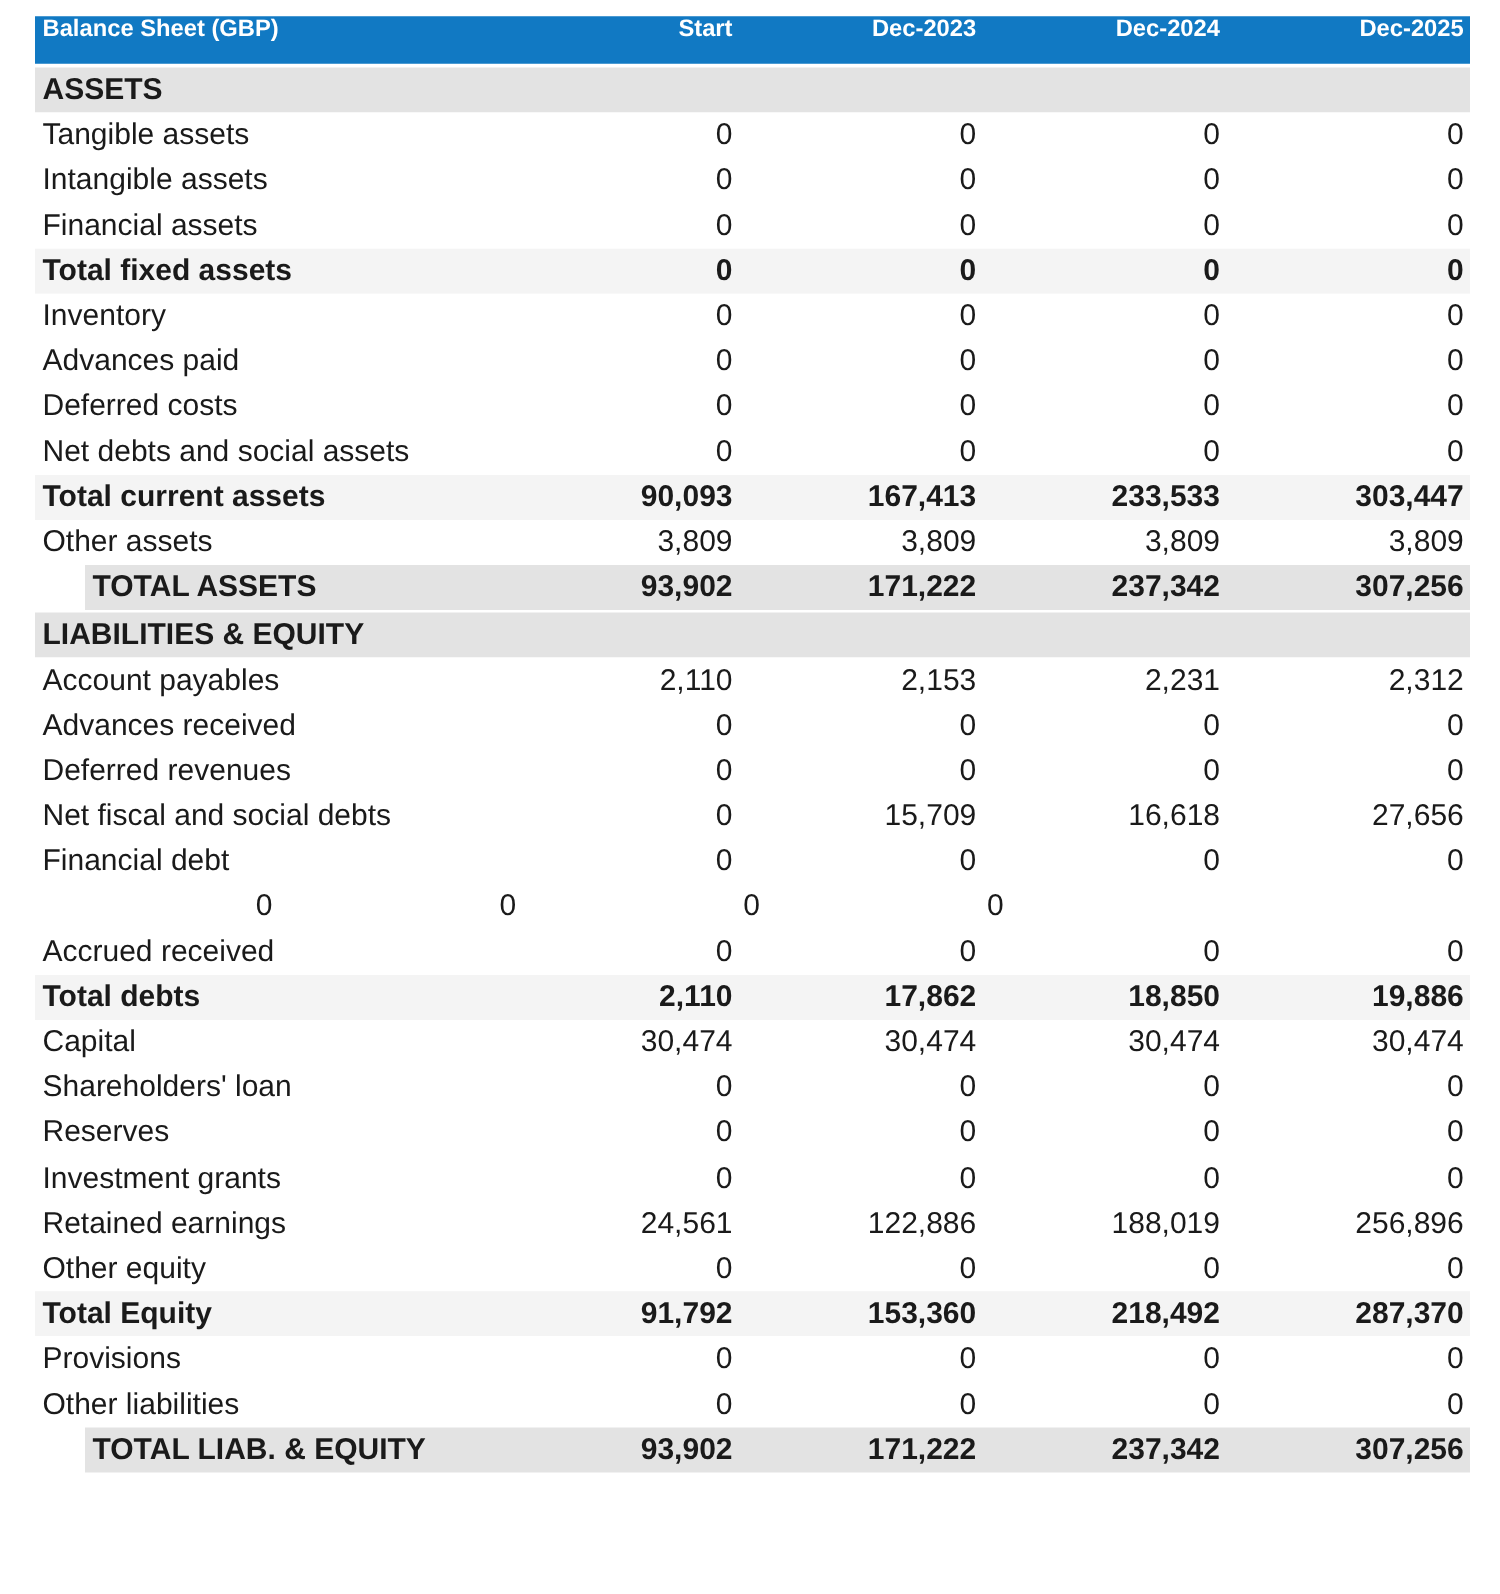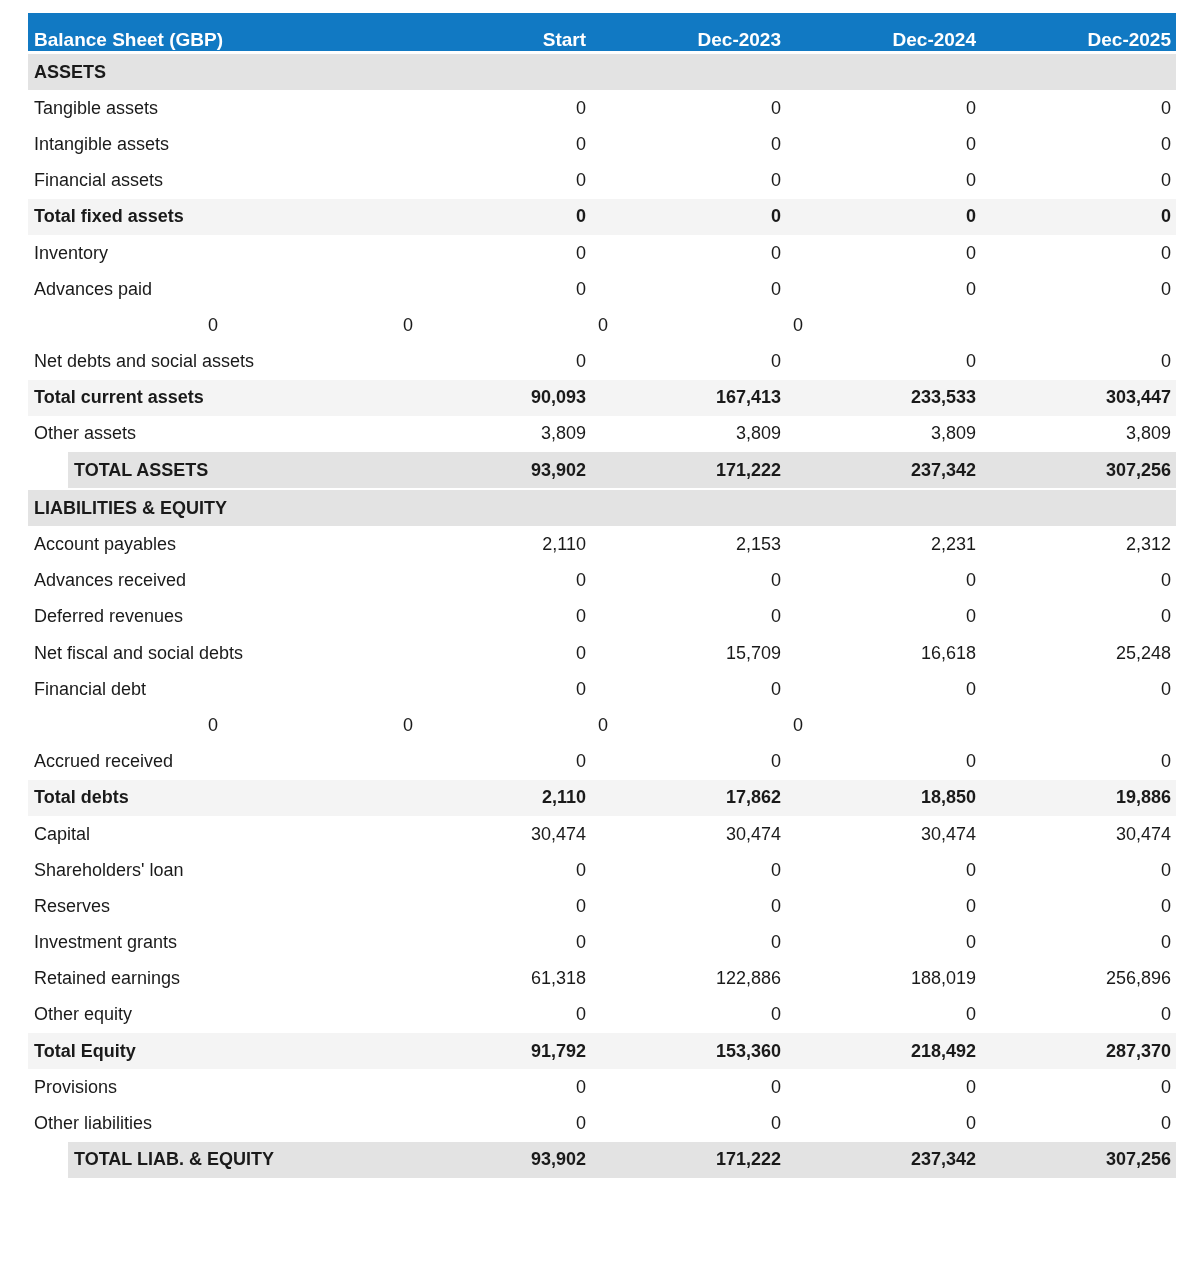--- a/index.html
+++ b/index.html
@@ -13,33 +13,33 @@
     overflow: hidden;
   }
   .sheet {
     position: absolute;
     left: 28px;
     top: 13px;
     width: 1148px;
   }
   .thead {
     display: flex;
-    align-items: flex-end;
+    align-items: flex-start;
     height: 38px;
     background: var(--header-bg, #1179c3);
     color: var(--header-text, #ffffff);
     font-weight: 700;
     font-size: 19px;
   }
   .rows { margin-top: 3px; }
   .row {
     display: flex;
     align-items: center;
     height: 36.2px;
-    font-size: 18px;
+    font-size: 24px;
     background: #ffffff;
   }
   .cell-label {
     flex: 1;
     padding-left: 6px;
     white-space: nowrap;
     text-align: left;
   }
   .cell-val {
     width: 195px;
@@ -109,20 +109,21 @@
         <div class="cell-val">0</div>
       </div>
       <div class="row row--normal">
         <div class="cell-label">Advances paid</div>
         <div class="cell-val">0</div>
         <div class="cell-val">0</div>
         <div class="cell-val">0</div>
         <div class="cell-val">0</div>
       </div>
       <div class="row row--normal">
+        <div class="cell-label">Deferred costs</div>
         <div class="cell-val">0</div>
         <div class="cell-val">0</div>
         <div class="cell-val">0</div>
         <div class="cell-val">0</div>
       </div>
       <div class="row row--normal">
         <div class="cell-label">Net debts and social assets</div>
         <div class="cell-val">0</div>
         <div class="cell-val">0</div>
         <div class="cell-val">0</div>
@@ -175,21 +176,21 @@
         <div class="cell-val">0</div>
         <div class="cell-val">0</div>
         <div class="cell-val">0</div>
         <div class="cell-val">0</div>
       </div>
       <div class="row row--normal">
         <div class="cell-label">Net fiscal and social debts</div>
         <div class="cell-val">0</div>
         <div class="cell-val">15,709</div>
         <div class="cell-val">16,618</div>
-        <div class="cell-val">25,248</div>
+        <div class="cell-val">27,656</div>
       </div>
       <div class="row row--normal">
         <div class="cell-label">Financial debt</div>
         <div class="cell-val">0</div>
         <div class="cell-val">0</div>
         <div class="cell-val">0</div>
         <div class="cell-val">0</div>
       </div>
       <div class="row row--normal">
         <div class="cell-val">0</div>
@@ -234,21 +235,21 @@
       </div>
       <div class="row row--normal">
         <div class="cell-label">Investment grants</div>
         <div class="cell-val">0</div>
         <div class="cell-val">0</div>
         <div class="cell-val">0</div>
         <div class="cell-val">0</div>
       </div>
       <div class="row row--normal">
         <div class="cell-label">Retained earnings</div>
-        <div class="cell-val">61,318</div>
+        <div class="cell-val">24,561</div>
         <div class="cell-val">122,886</div>
         <div class="cell-val">188,019</div>
         <div class="cell-val">256,896</div>
       </div>
       <div class="row row--normal">
         <div class="cell-label">Other equity</div>
         <div class="cell-val">0</div>
         <div class="cell-val">0</div>
         <div class="cell-val">0</div>
         <div class="cell-val">0</div>

